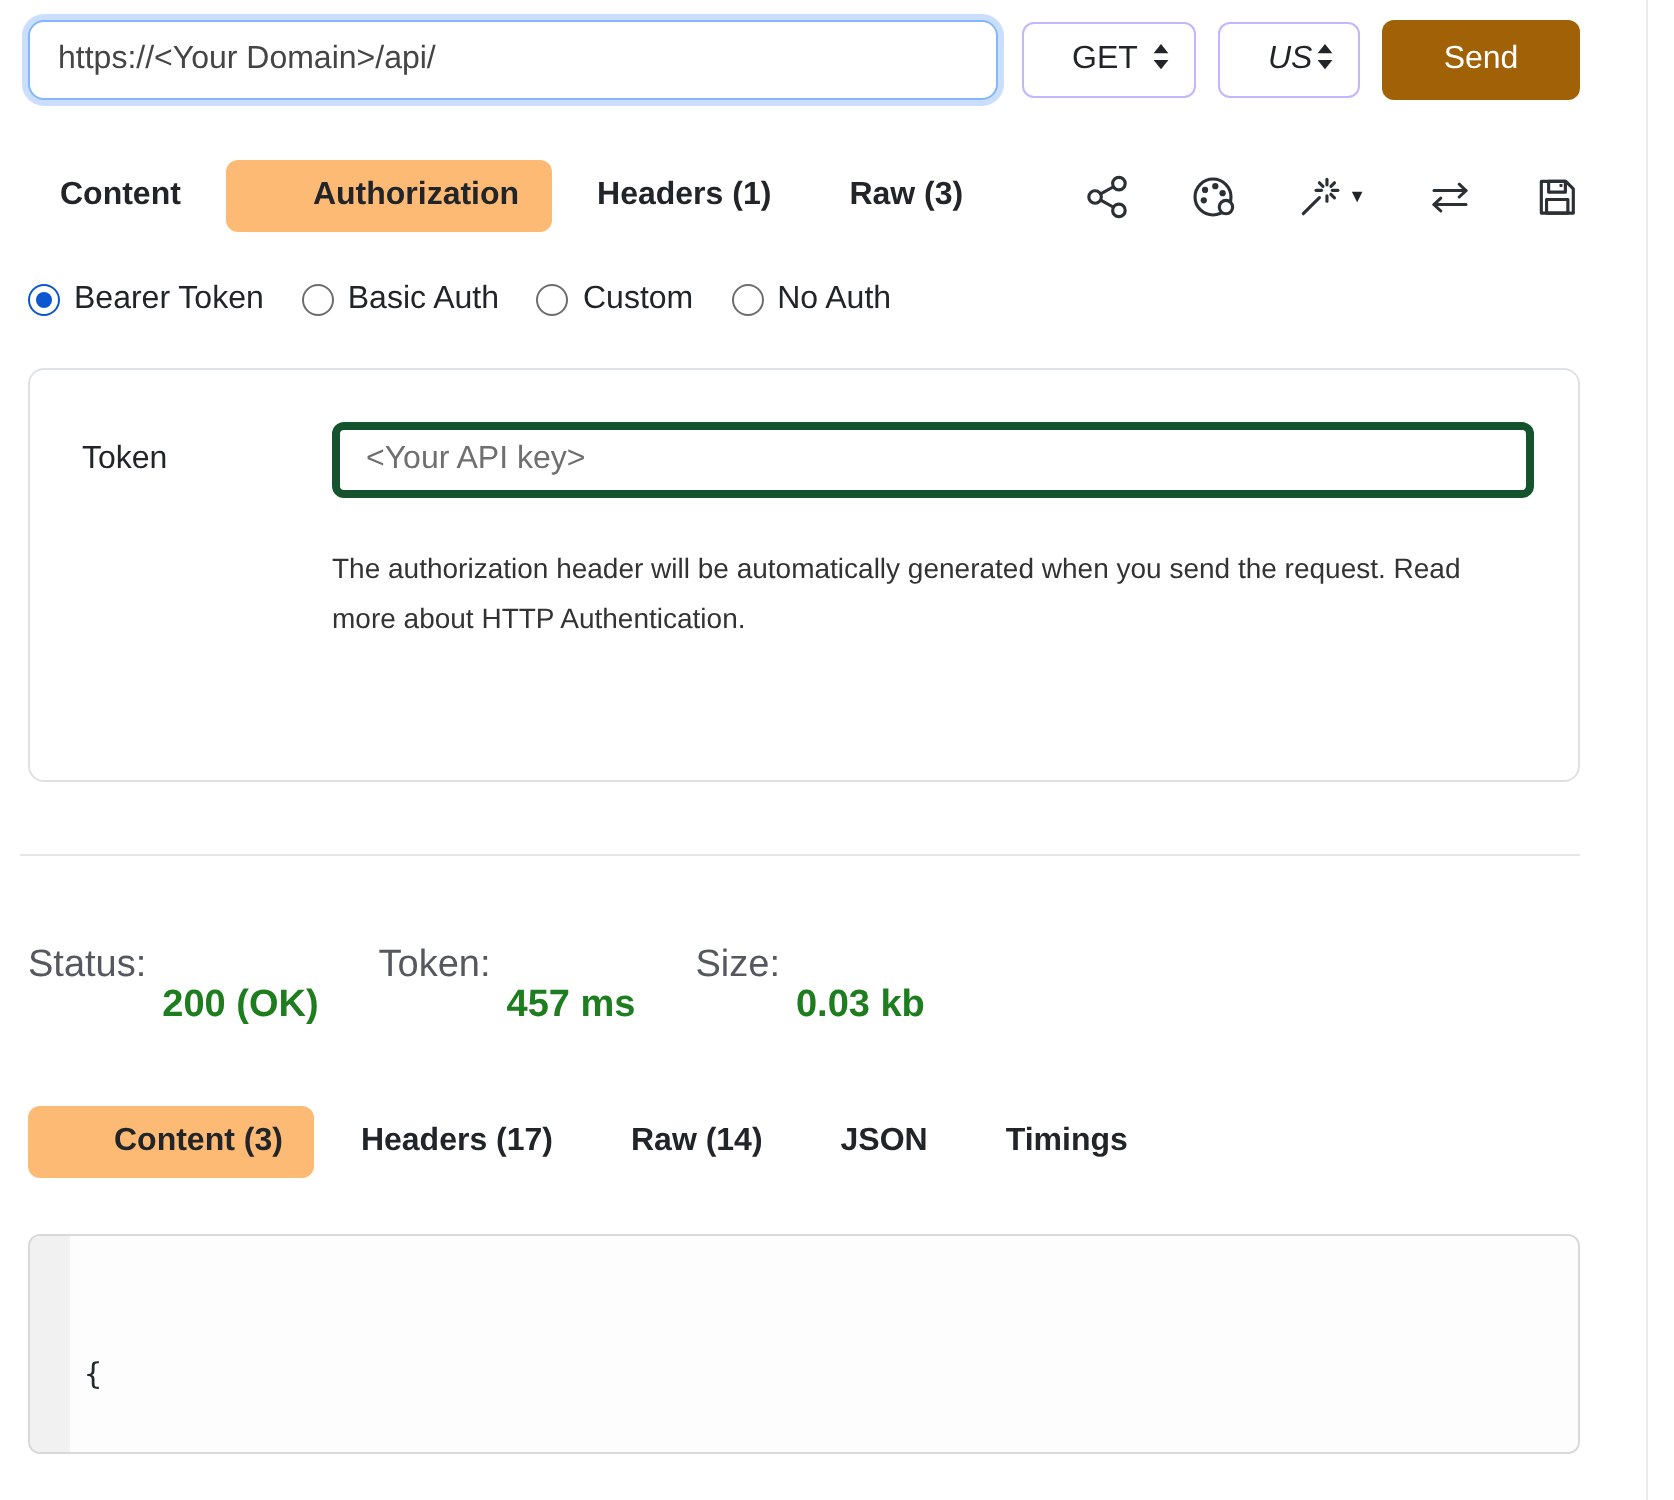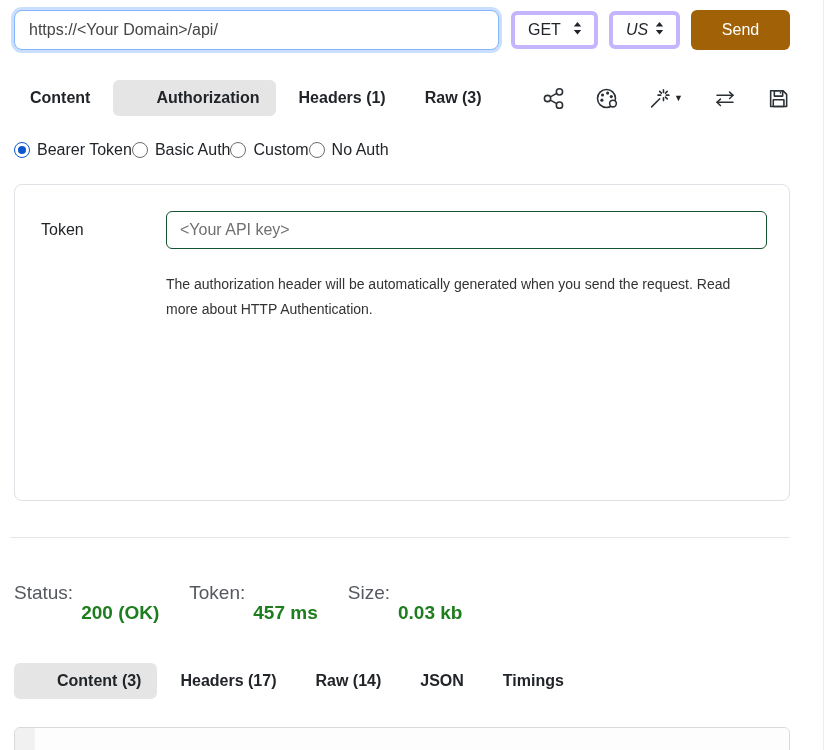--- a/index.html
+++ b/index.html
@@ -16,67 +16,67 @@
 
   
   .topbar { display:flex; align-items:center; margin-top:10px; }
   .url-input {
     flex:1; height:40px; border:1px solid #86b7fe; border-radius:8px;
     box-shadow:0 0 0 3px rgba(13,110,253,.22);
     padding:0 14px; font-size:16px; color:#454545; outline:none;
     font-family:"Liberation Sans", sans-serif;
   }
   .select-box {
-    height:38px; background:#fff; border:4px solid #c4b5fd; border-radius:6px;
+    height:38px; background:#fff; border:1px solid #c4b5fd; border-radius:6px;
     display:flex; align-items:center; justify-content:space-between;
-    padding:0 10px 0 13px; font-size:16px; color:#212529; cursor:pointer;
+    padding:0 10px 0 24px; font-size:16px; color:#212529; cursor:pointer;
   }
   .select-method { width:87px; margin-left:12px; }
   .select-region { width:71px; margin-left:11px;font-style:italic; }
   .send-btn {
     width:99px; height:40px; margin-left:11px; background:#a16207; color:#fff;
     border:none; border-radius:6px; font-size:16px; cursor:pointer;
     font-family:"Liberation Sans", sans-serif;
   }
 
   
   .tabs-row { display:flex; align-items:center; margin-top:30px;font-weight:bold; }
   .tab {
     padding:9px 16px; font-size:16px; color:#212529; border-radius:6px;
     cursor:pointer; white-space:nowrap;
   }
   .tab + .tab { margin-left:7px; }
-  .tab.active { background:#e5e5e5;padding-left:43px; }
+  .tab.active { background:#fdba74;padding-left:43px; }
   .toolbar { margin-left:auto; display:flex; align-items:center; gap:30px; }
   .tool-icon { display:flex; align-items:center; cursor:pointer; }
   .tool-icon svg { display:block; }
   .caret-glyph { font-size:9px; color:#212529; margin-left:3px; }
 
   
-  .radio-row { display:flex; align-items:center; margin-top:25px; }
+  .radio-row { display:flex; align-items:center; margin-top:25px; gap:19px; }
   .radio-opt { display:flex; align-items:center; gap:7px; font-size:16px; color:#212529; cursor:pointer; }
   .radio-circle {
     width:16px; height:16px; border-radius:50%; border:1.5px solid #6d6d6d;
     display:inline-block; position:relative; background:#fff; flex:0 0 auto;
   }
   .radio-circle.checked { border-color:#0b57d0; }
   .radio-circle.checked::after {
     content:""; position:absolute; left:2.5px; top:2.5px; width:8px; height:8px;
     border-radius:50%; background:#0b57d0;
   }
 
   
   .auth-panel {
     margin-top:25px; border:1px solid #dee2e6; border-radius:8px;
-    height:317px; background:#fff; padding:26px 22px 0 26px;
+    height:207px; background:#fff; padding:26px 22px 0 26px;
   }
   .token-row { display:flex; align-items:center; }
   .token-label { width:125px; font-size:16px; color:#212529; }
   .token-input {
-    flex:1; height:38px; border:1px solid #14532d; border-radius:6px;
+    flex:1; height:38px; border:4px solid #14532d; border-radius:6px;
     padding:0 13px; font-size:16px; color:#212529; outline:none;
     font-family:"Liberation Sans", sans-serif;
   }
   .token-input::placeholder { color:#6f6f6f; opacity:1; }
   .helper-text {
     margin-left:125px; margin-top:23px; max-width:595px;
     font-size:14px; color:#333; line-height:25px;
   }
 
   

